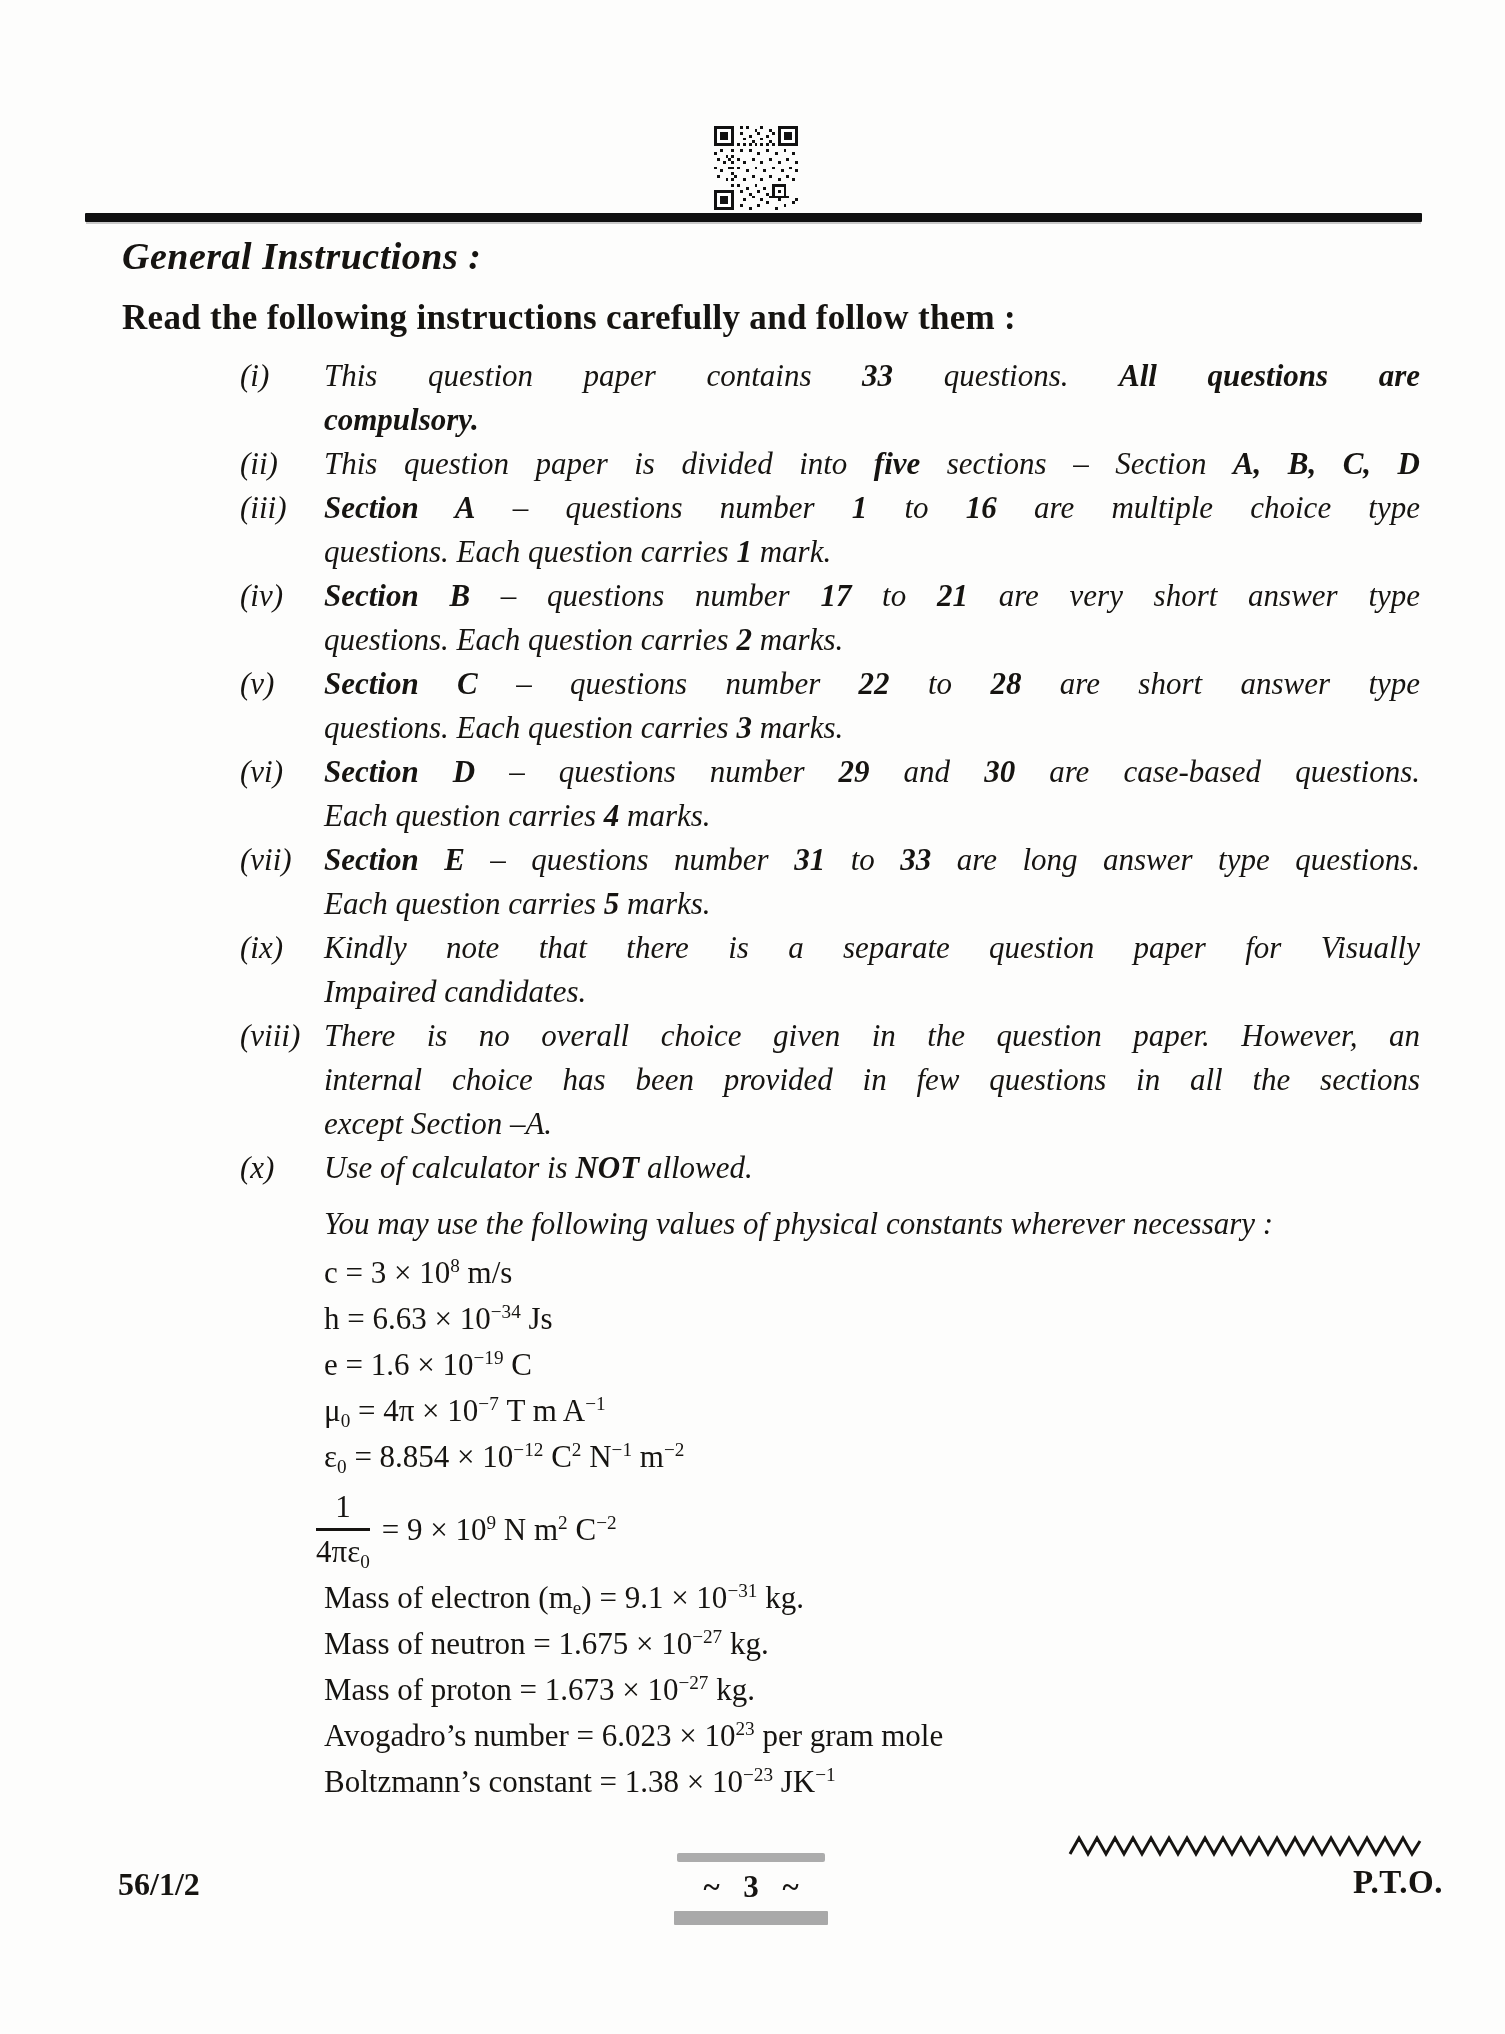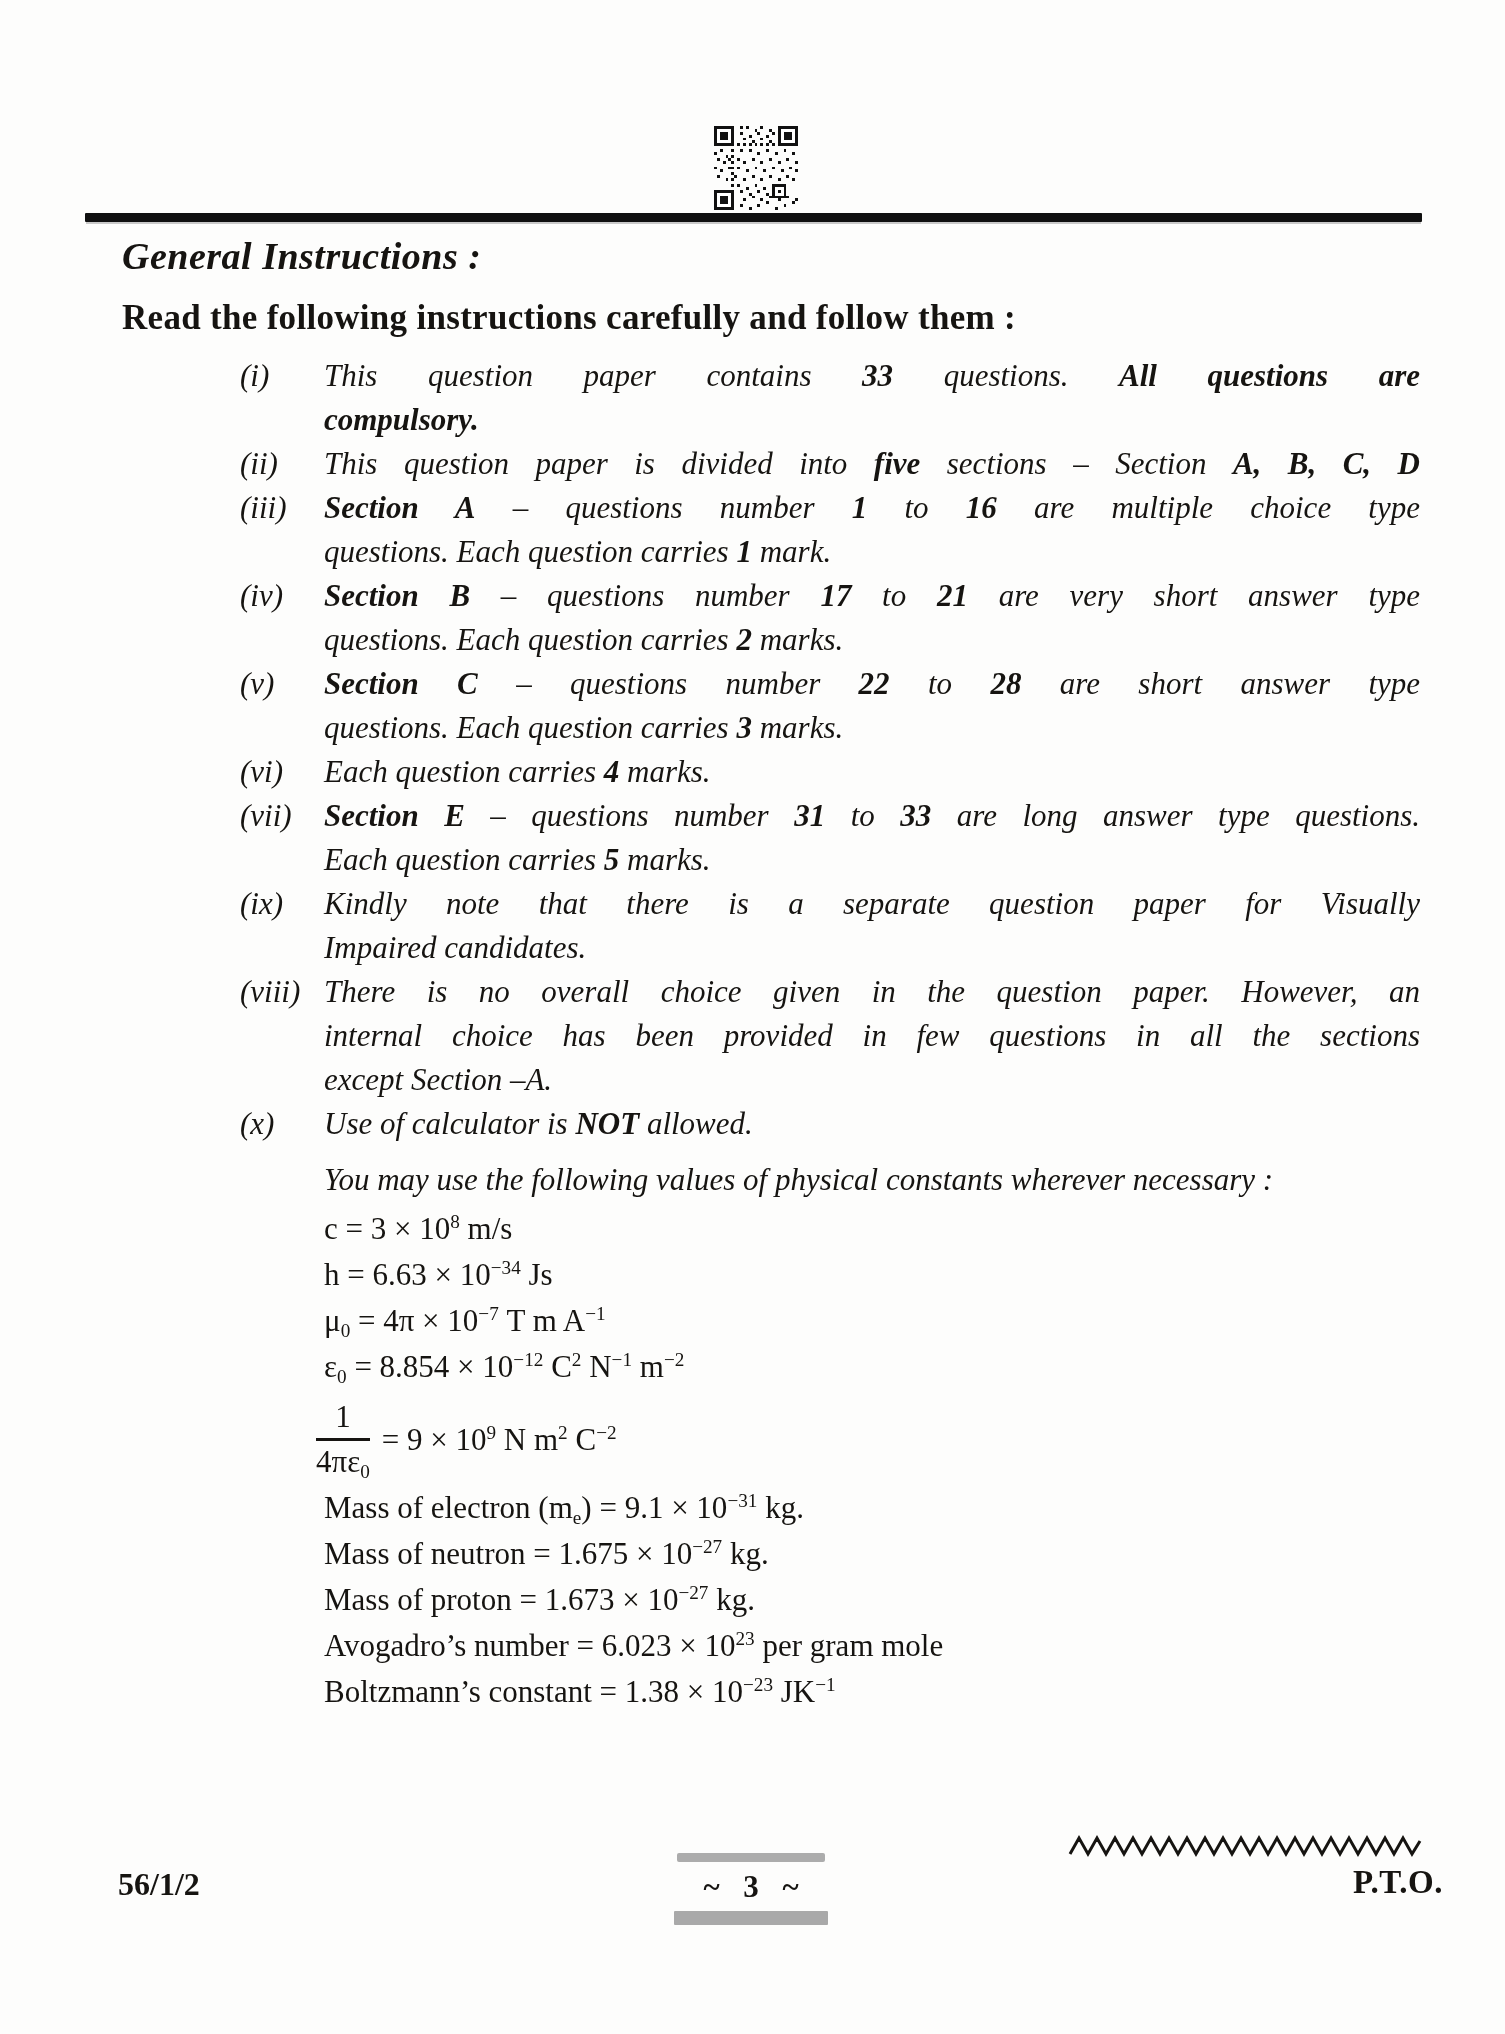--- a/index.html
+++ b/index.html
@@ -184,20 +184,21 @@
         <div class="inst">
           <span class="ilabel">(v)</span>
           <div class="ilines">
             <div class="jline"><span class="b">Section C</span><span> – questions number </span><span class="b">22</span><span> to </span><span class="b">28</span><span> are short answer type</span></div>
             <div class="lline"><span>questions. Each question carries </span><span class="b">3</span><span> marks.</span></div>
           </div>
         </div>
         <div class="inst">
           <span class="ilabel">(vi)</span>
           <div class="ilines">
+            <div class="jline"><span class="b">Section D</span><span> – questions number </span><span class="b">29</span><span> and </span><span class="b">30</span><span> are case-based questions.</span></div>
             <div class="lline"><span>Each question carries </span><span class="b">4</span><span> marks.</span></div>
           </div>
         </div>
         <div class="inst">
           <span class="ilabel">(vii)</span>
           <div class="ilines">
             <div class="jline"><span class="b">Section E</span><span> – questions number </span><span class="b">31</span><span> to </span><span class="b">33</span><span> are long answer type questions.</span></div>
             <div class="lline"><span>Each question carries </span><span class="b">5</span><span> marks.</span></div>
           </div>
         </div>
@@ -220,20 +221,21 @@
           <span class="ilabel">(x)</span>
           <div class="ilines">
             <div class="lline"><span>Use of calculator is </span><span class="b">NOT</span><span> allowed.</span></div>
           </div>
         </div>
       </div>
     <div class="note">You may use the following values of physical constants wherever necessary :</div>
     <div class="const-list" id="const-list">
         <div class="cline"><span>c = 3 × 10</span><sup>8</sup><span> m/s</span></div>
         <div class="cline"><span>h = 6.63 × 10</span><sup>−34</sup><span> Js</span></div>
+        <div class="cline"><span>e = 1.6 × 10</span><sup>−19</sup><span> C</span></div>
         <div class="cline"><span>μ</span><sub>0</sub><span> = 4π × 10</span><sup>−7</sup><span> T m A</span><sup>−1</sup></div>
         <div class="cline"><span>ε</span><sub>0</sub><span> = 8.854 × 10</span><sup>−12</sup><span> C</span><sup>2</sup><span> N</span><sup>−1</sup><span> m</span><sup>−2</sup></div>
         <div class="cline fracline">
           <span class="frac">
             <span class="num">1</span>
             <span class="den"><span>4πε</span><sub>0</sub></span>
           </span>
           <span><span>= 9 × 10</span><sup>9</sup><span> N m</span><sup>2</sup><span> C</span><sup>−2</sup></span>
         </div>
         <div class="cline"><span>Mass of electron (m</span><sub>e</sub><span>) = 9.1 × 10</span><sup>−31</sup><span> kg.</span></div>

